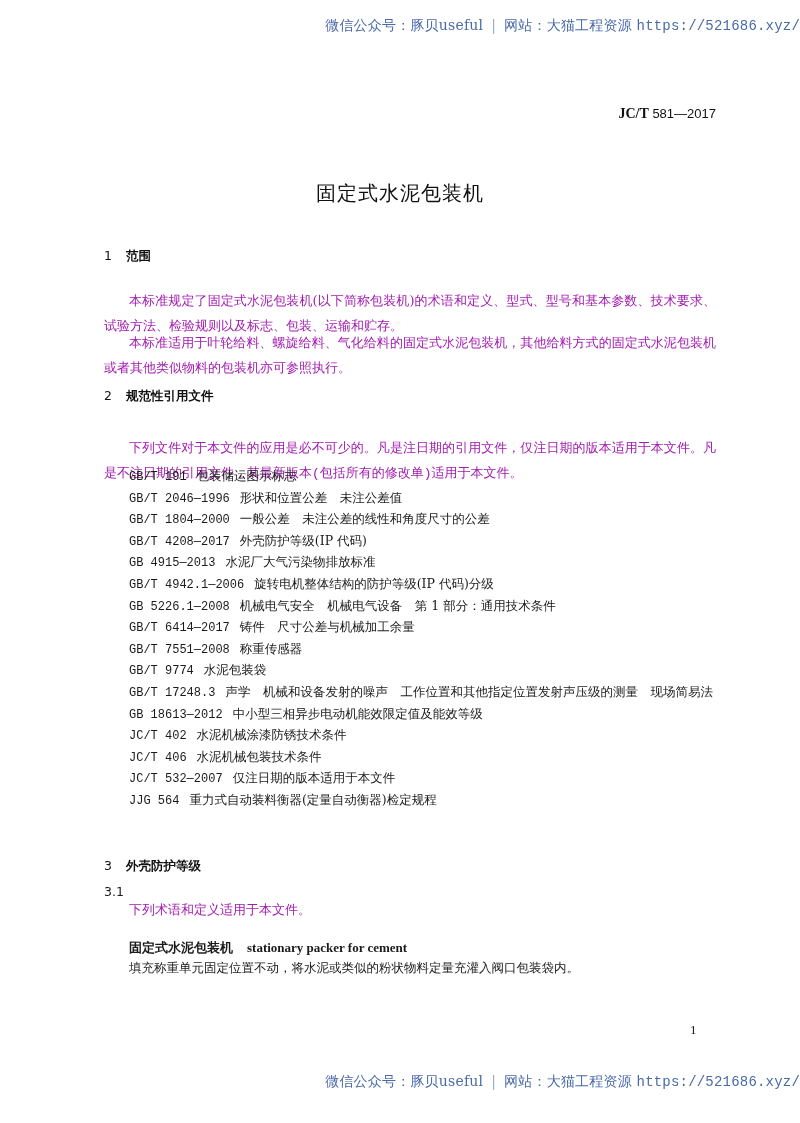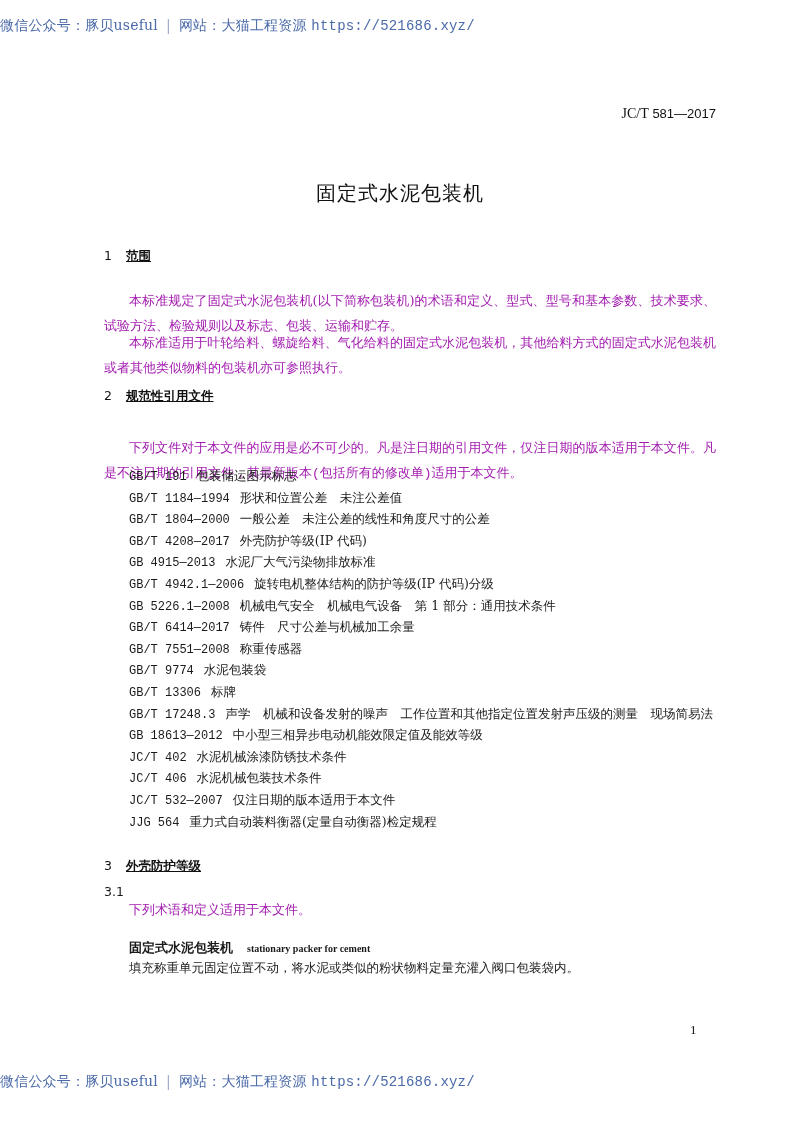--- a/index.html
+++ b/index.html
@@ -12,21 +12,21 @@
       height: 1123px;
       position: relative;
       overflow: hidden;
       font-family: "DejaVu Serif", "Liberation Serif", serif;
       color: #1a1a1a;
     }
     .watermark {
       position: absolute;
       left: 0;
       width: 800px;
-      text-align: left;
+      text-align: right;
       font-size: 14px;
       color: #4a6aa8;
       font-family: "DejaVu Serif", "Liberation Serif", serif;
       letter-spacing: 0.2px;
     }
     .watermark .sep {
       color: #9aa8c8;
       margin: 0 8px;
     }
     .watermark .url {
@@ -37,21 +37,21 @@
 
     .std-code {
       position: absolute;
       top: 106px;
       right: 84px;
       font-family: "Liberation Sans", "DejaVu Sans", sans-serif;
       font-size: 13px;
       color: #111;
     }
     .std-code b {
-      font-weight: normal;
+      font-weight: bold;
       font-family: "Liberation Serif", "DejaVu Serif", serif;
       font-size: 14px;
     }
     .doc-title {
       position: absolute;
       top: 180px;
       left: 0;
       width: 800px;
       text-align: center;
       font-family: "DejaVu Sans", "Liberation Sans", sans-serif;
@@ -61,21 +61,20 @@
       color: #111;
     }
 
     .section-heading {
       position: absolute;
       left: 104px;
       font-family: "DejaVu Sans", "Liberation Sans", sans-serif;
       font-size: 12.5px;
       font-weight: bold;
       color: #111;
-      text-decoration: underline;
     }
     .section-heading .num {
       display: inline-block;
       width: 22px;
       font-weight: normal;
     }
 
     .para {
       position: absolute;
       left: 104px;
@@ -120,21 +119,21 @@
       left: 129px;
       top: 939px;
       font-family: "DejaVu Sans", "Liberation Sans", sans-serif;
       font-size: 13px;
       font-weight: bold;
     }
     .term-name .en {
       font-family: "Liberation Serif", "DejaVu Serif", serif;
       font-weight: bold;
       margin-left: 14px;
-      font-size: 10px;
+      font-size: 13px;
     }
     .term-def {
       position: absolute;
       left: 129px;
       top: 960px;
       font-size: 12.5px;
     }
 
     .page-num {
       position: absolute;
@@ -164,30 +163,29 @@
 <div class="para" style="top:288px;">本标准规定了固定式水泥包装机(以下简称包装机)的术语和定义、型式、型号和基本参数、技术要求、试验方法、检验规则以及标志、包装、运输和贮存。</div>
 <div class="para" style="top:330px;">本标准适用于叶轮给料、螺旋给料、气化给料的固定式水泥包装机，其他给料方式的固定式水泥包装机或者其他类似物料的包装机亦可参照执行。</div>
 
 <div class="section-heading" style="top:388px;">
   <span class="num">2</span><span>规范性引用文件</span>
 </div>
 <div class="para" style="top:436px;font-family:Liberation Mono, monospace;">下列文件对于本文件的应用是必不可少的。凡是注日期的引用文件，仅注日期的版本适用于本文件。凡是不注日期的引用文件，其最新版本(包括所有的修改单)适用于本文件。</div>
 
 <ul class="ref-list">
   <li><span class="code">GB/T 191</span><span>包装储运图示标志</span></li>
-  <li><span class="code">GB/T 1184—1994</span><span>形状和位置公差　未注公差值</span></li>
+  <li><span class="code">GB/T 2046—1996</span><span>形状和位置公差　未注公差值</span></li>
   <li><span class="code">GB/T 1804—2000</span><span>一般公差　未注公差的线性和角度尺寸的公差</span></li>
   <li><span class="code">GB/T 4208—2017</span><span>外壳防护等级(IP 代码)</span></li>
   <li><span class="code">GB 4915—2013</span><span>水泥厂大气污染物排放标准</span></li>
   <li><span class="code">GB/T 4942.1—2006</span><span>旋转电机整体结构的防护等级(IP 代码)分级</span></li>
   <li><span class="code">GB 5226.1—2008</span><span>机械电气安全　机械电气设备　第 1 部分：通用技术条件</span></li>
   <li><span class="code">GB/T 6414—2017</span><span>铸件　尺寸公差与机械加工余量</span></li>
   <li><span class="code">GB/T 7551—2008</span><span>称重传感器</span></li>
   <li><span class="code">GB/T 9774</span><span>水泥包装袋</span></li>
-  <li><span class="code">GB/T 13306</span><span>标牌</span></li>
   <li><span class="code">GB/T 17248.3</span><span>声学　机械和设备发射的噪声　工作位置和其他指定位置发射声压级的测量　现场简易法</span></li>
   <li><span class="code">GB 18613—2012</span><span>中小型三相异步电动机能效限定值及能效等级</span></li>
   <li><span class="code">JC/T 402</span><span>水泥机械涂漆防锈技术条件</span></li>
   <li><span class="code">JC/T 406</span><span>水泥机械包装技术条件</span></li>
   <li><span class="code">JC/T 532—2007</span><span>仅注日期的版本适用于本文件</span></li>
   <li><span class="code">JJG 564</span><span>重力式自动装料衡器(定量自动衡器)检定规程</span></li>
 </ul>
 
 <div class="section-heading" style="top:858px;">
   <span class="num">3</span><span>外壳防护等级</span>

